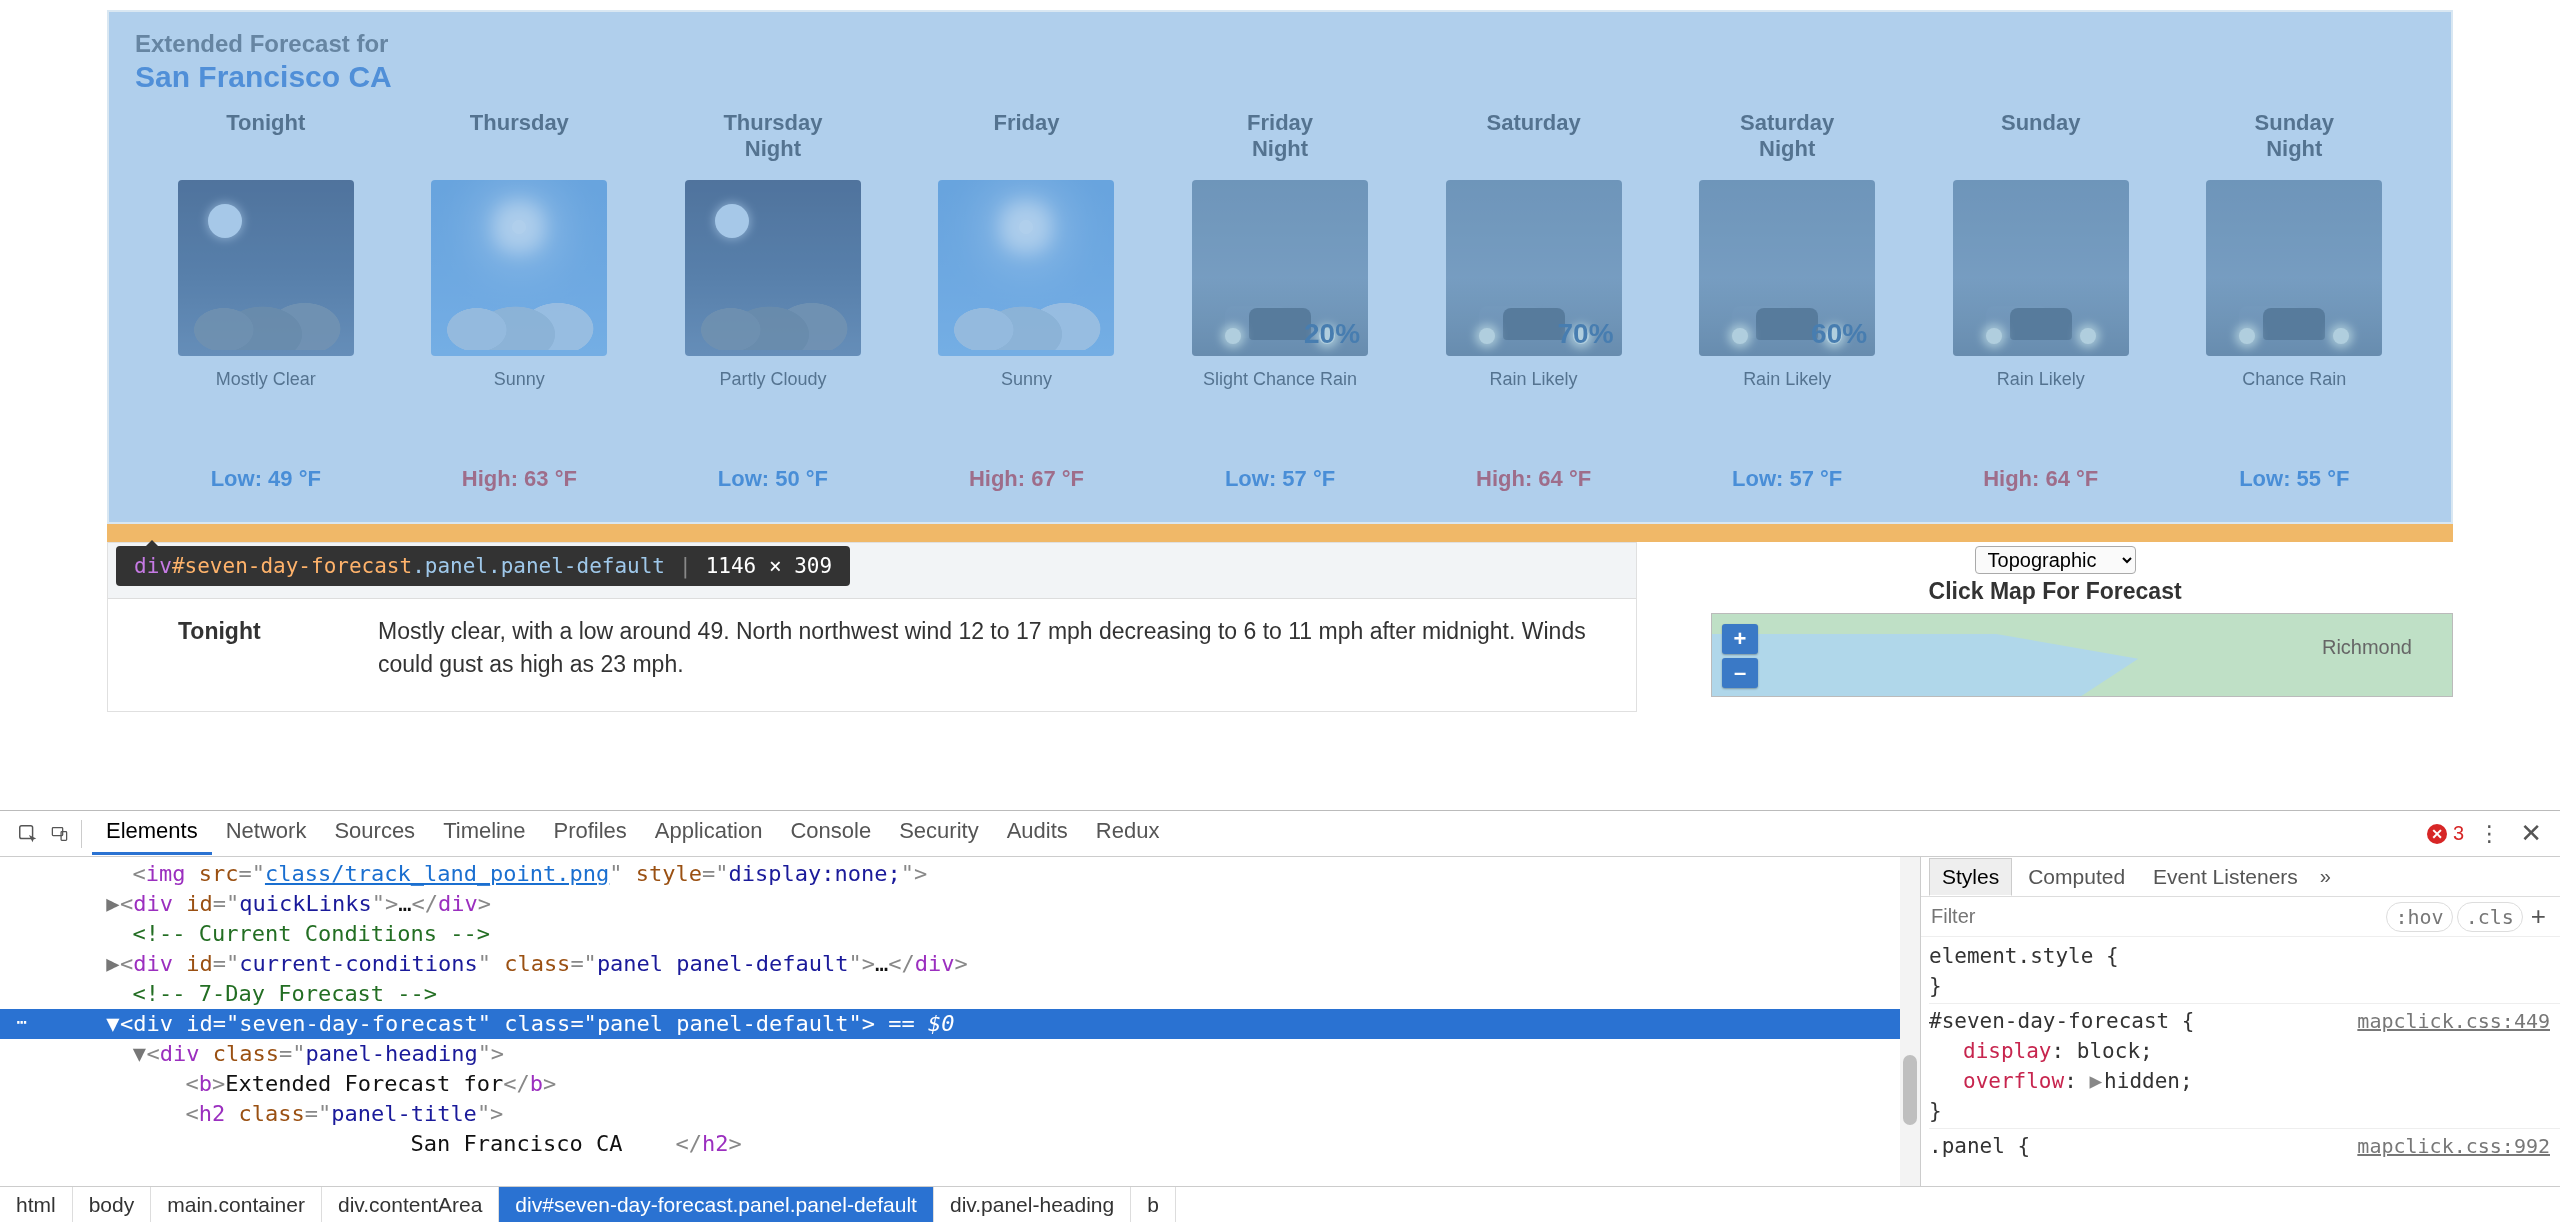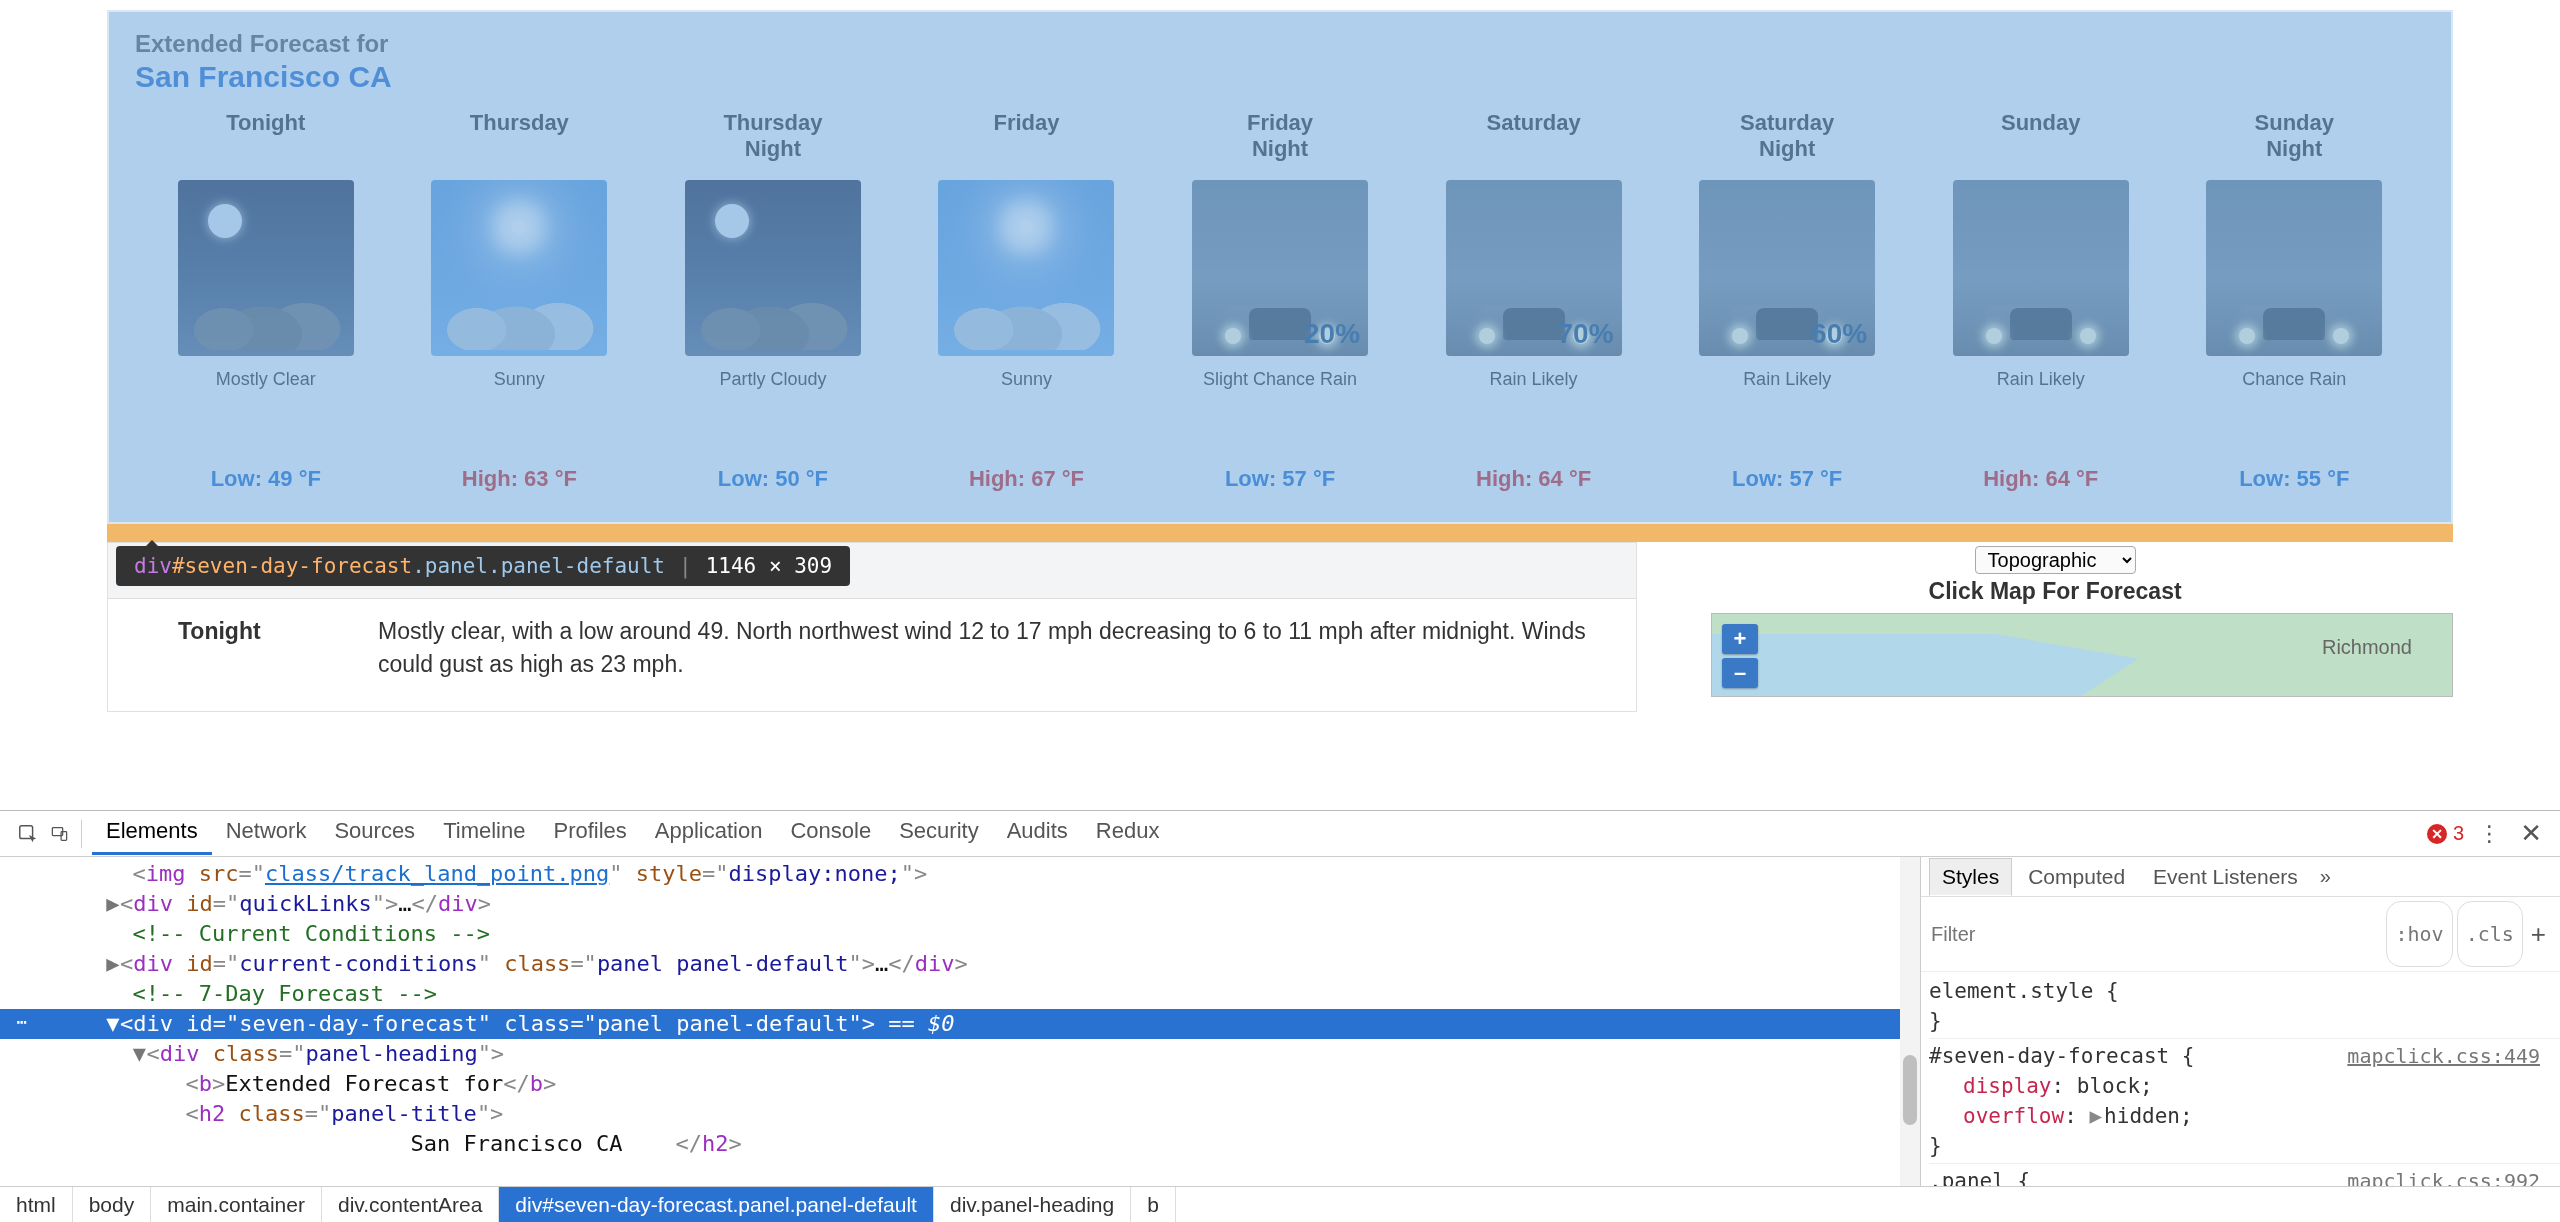--- a/index.html
+++ b/index.html
@@ -121,26 +121,26 @@
   .dt-dom .selline, .dt-dom .selline span { color:#fff !important; }
   .dt-dom .selline .t-val, .dt-dom .selline .t-attr, .dt-dom .selline .t-tag { color:#fff !important; }
   .dt-dom .gutter-sel { position:absolute; left:0; width:44px; height:30px; display:flex; align-items:center; justify-content:center; color:#fff; font-size:18px; }
   .dt-side { width:640px; border-left:1px solid #ccc; display:flex; flex-direction:column; }
   .dt-subtabs { display:flex; align-items:center; height:40px; border-bottom:1px solid #ddd; padding: 0 8px; gap:4px; }
   .dt-subtab { font-size:21px; padding:6px 12px; color:#555; cursor:pointer; }
   .dt-subtab.active { background:#eee; border:1px solid #ccc; border-bottom:1px solid #fff; color:#000; }
   .dt-more { margin-left:6px; font-size:20px; color:#555; cursor:pointer; }
   .dt-filterbar { display:flex; align-items:center; border-bottom:1px solid #eee; padding:4px 10px; gap:4px; }
   .dt-filterbar input { flex:1; border:none; outline:none; font-size:20px; color:#888; }
-  .dt-pill { font-family: Menlo, monospace; font-size:20px; color:#777; padding:20px 8px; border:1px solid #ddd; border-radius:15px; cursor:pointer; }
+  .dt-pill { font-family: Menlo, monospace; font-size:20px; color:#777; padding:2px 8px; border:1px solid #ddd; border-radius:15px; cursor:pointer; }
   .dt-plus { font-size:26px; color:#555; cursor:pointer; padding:0 4px; }
   .dt-styles { flex:1; font-family: Menlo, monospace; font-size:21px; line-height:30px; padding: 4px 0 0 8px; overflow:hidden; }
   .dt-styles .sel { color:#333; }
   .dt-styles .brace { color:#333; }
-  .dt-styles .src { float:right; color:#777; text-decoration:underline; padding-right:20px; font-size:20px; }
+  .dt-styles .src { float:right; color:#777; text-decoration:underline; padding-right:10px; font-size:20px; }
   .dt-styles .prop { color:#c7254e; margin-left:34px; }
   .dt-styles .val  { color:#333; }
   .dt-styles .ovarrow { color:#888; margin-right:2px; }
   .dt-styles .rule { border-bottom:1px solid #eee; padding-bottom:2px; margin-bottom:2px; }
 
   .dt-crumbs { height:36px; border-top:1px solid #ccc; display:flex; align-items:stretch; font-size:21px; }
   .dt-crumb { padding:5px 16px; color:#333; border-right:1px solid #ddd; cursor:pointer; display:flex; align-items:center; }
   .dt-crumb.active { background:#2a72d2; color:#fff; }
 
   .dt-scroll { position:absolute; right:0; top:0; bottom:0; width:20px; background:#f3f3f3; }

